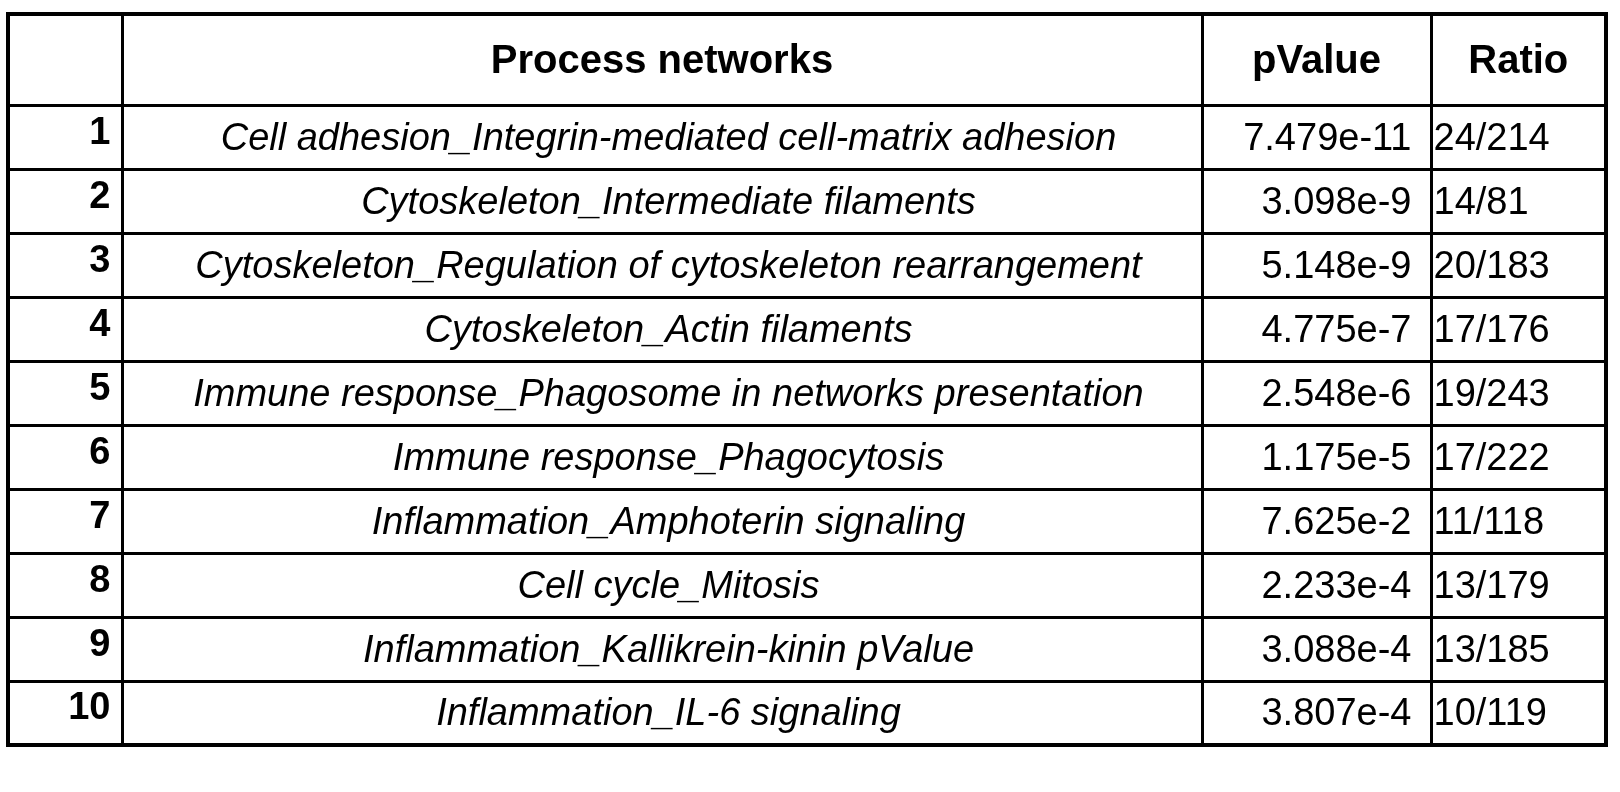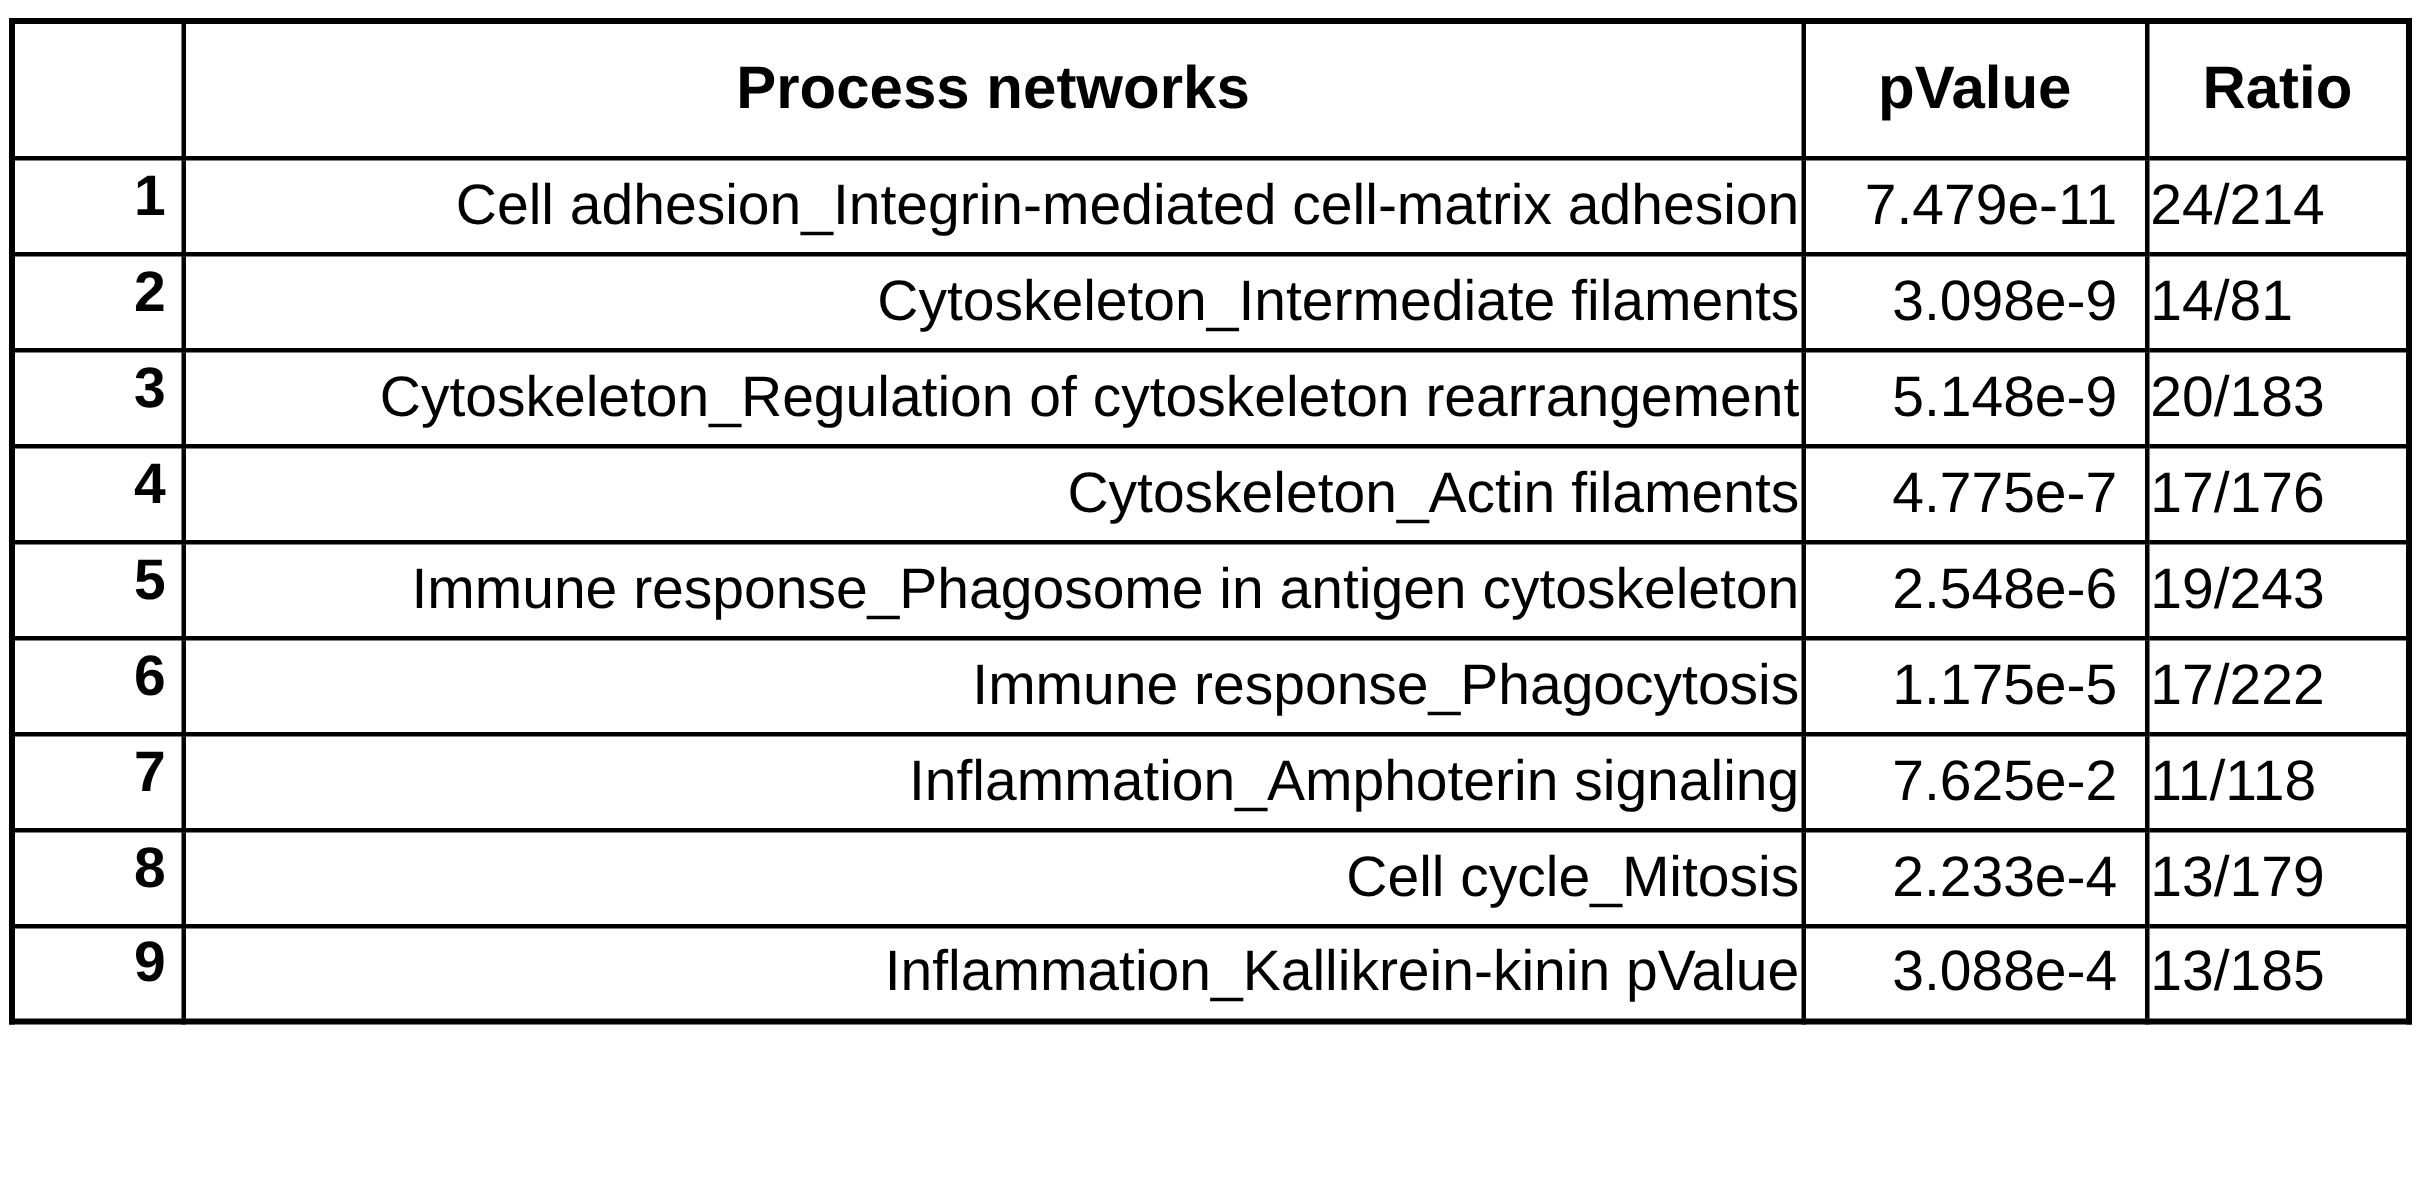--- a/index.html
+++ b/index.html
@@ -51,22 +51,23 @@
     font-weight: bold;
     text-align: right;
     padding-right: 10px;
   }
   td.cell-index span {
     position: relative;
     top: -6px;
     display: inline-block;
   }
   td.cell-process {
-    text-align: right;
+    text-align: center;
     padding-left: 14px;
+    font-style: italic;
   }
   td.cell-pvalue {
     text-align: right;
     padding-right: 18px;
     padding-left: 12px;
   }
   td.cell-ratio {
     text-align: left;
     padding-right: 12px;
   }
@@ -114,21 +115,21 @@
 
   <tr>
     <td class="cell-index"><span>4</span></td>
     <td class="cell-process">Cytoskeleton_Actin filaments</td>
     <td class="cell-pvalue">4.775e-7</td>
     <td class="cell-ratio">17/176</td>
   </tr>
 
   <tr>
     <td class="cell-index"><span>5</span></td>
-    <td class="cell-process">Immune response_Phagosome in antigen cytoskeleton</td>
+    <td class="cell-process">Immune response_Phagosome in networks presentation</td>
     <td class="cell-pvalue">2.548e-6</td>
     <td class="cell-ratio">19/243</td>
   </tr>
 
   <tr>
     <td class="cell-index"><span>6</span></td>
     <td class="cell-process">Immune response_Phagocytosis</td>
     <td class="cell-pvalue">1.175e-5</td>
     <td class="cell-ratio">17/222</td>
   </tr>
@@ -147,15 +148,21 @@
     <td class="cell-ratio">13/179</td>
   </tr>
 
   <tr>
     <td class="cell-index"><span>9</span></td>
     <td class="cell-process">Inflammation_Kallikrein-kinin pValue</td>
     <td class="cell-pvalue">3.088e-4</td>
     <td class="cell-ratio">13/185</td>
   </tr>
 
+  <tr>
+    <td class="cell-index"><span>10</span></td>
+    <td class="cell-process">Inflammation_IL-6 signaling</td>
+    <td class="cell-pvalue">3.807e-4</td>
+    <td class="cell-ratio">10/119</td>
+  </tr>
 </tbody>
   </table>
 </div>
 
 </body></html>

